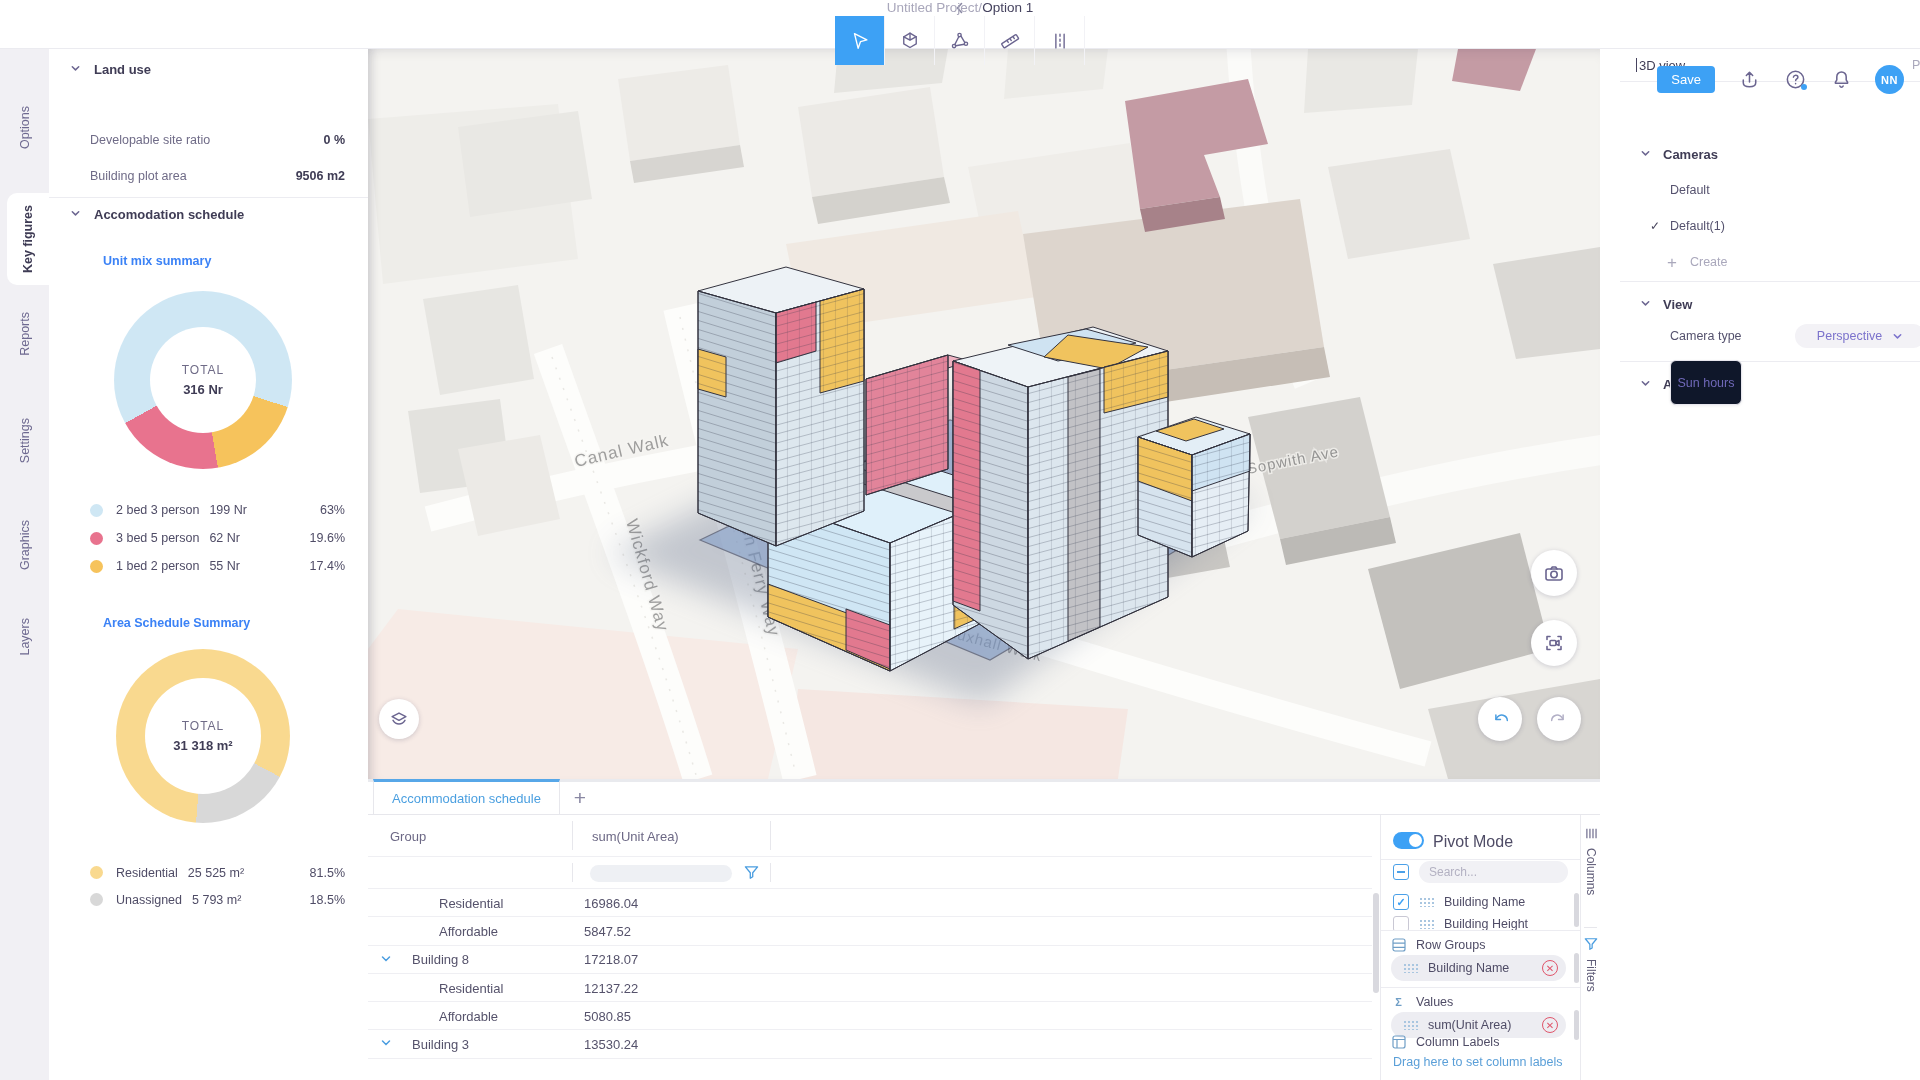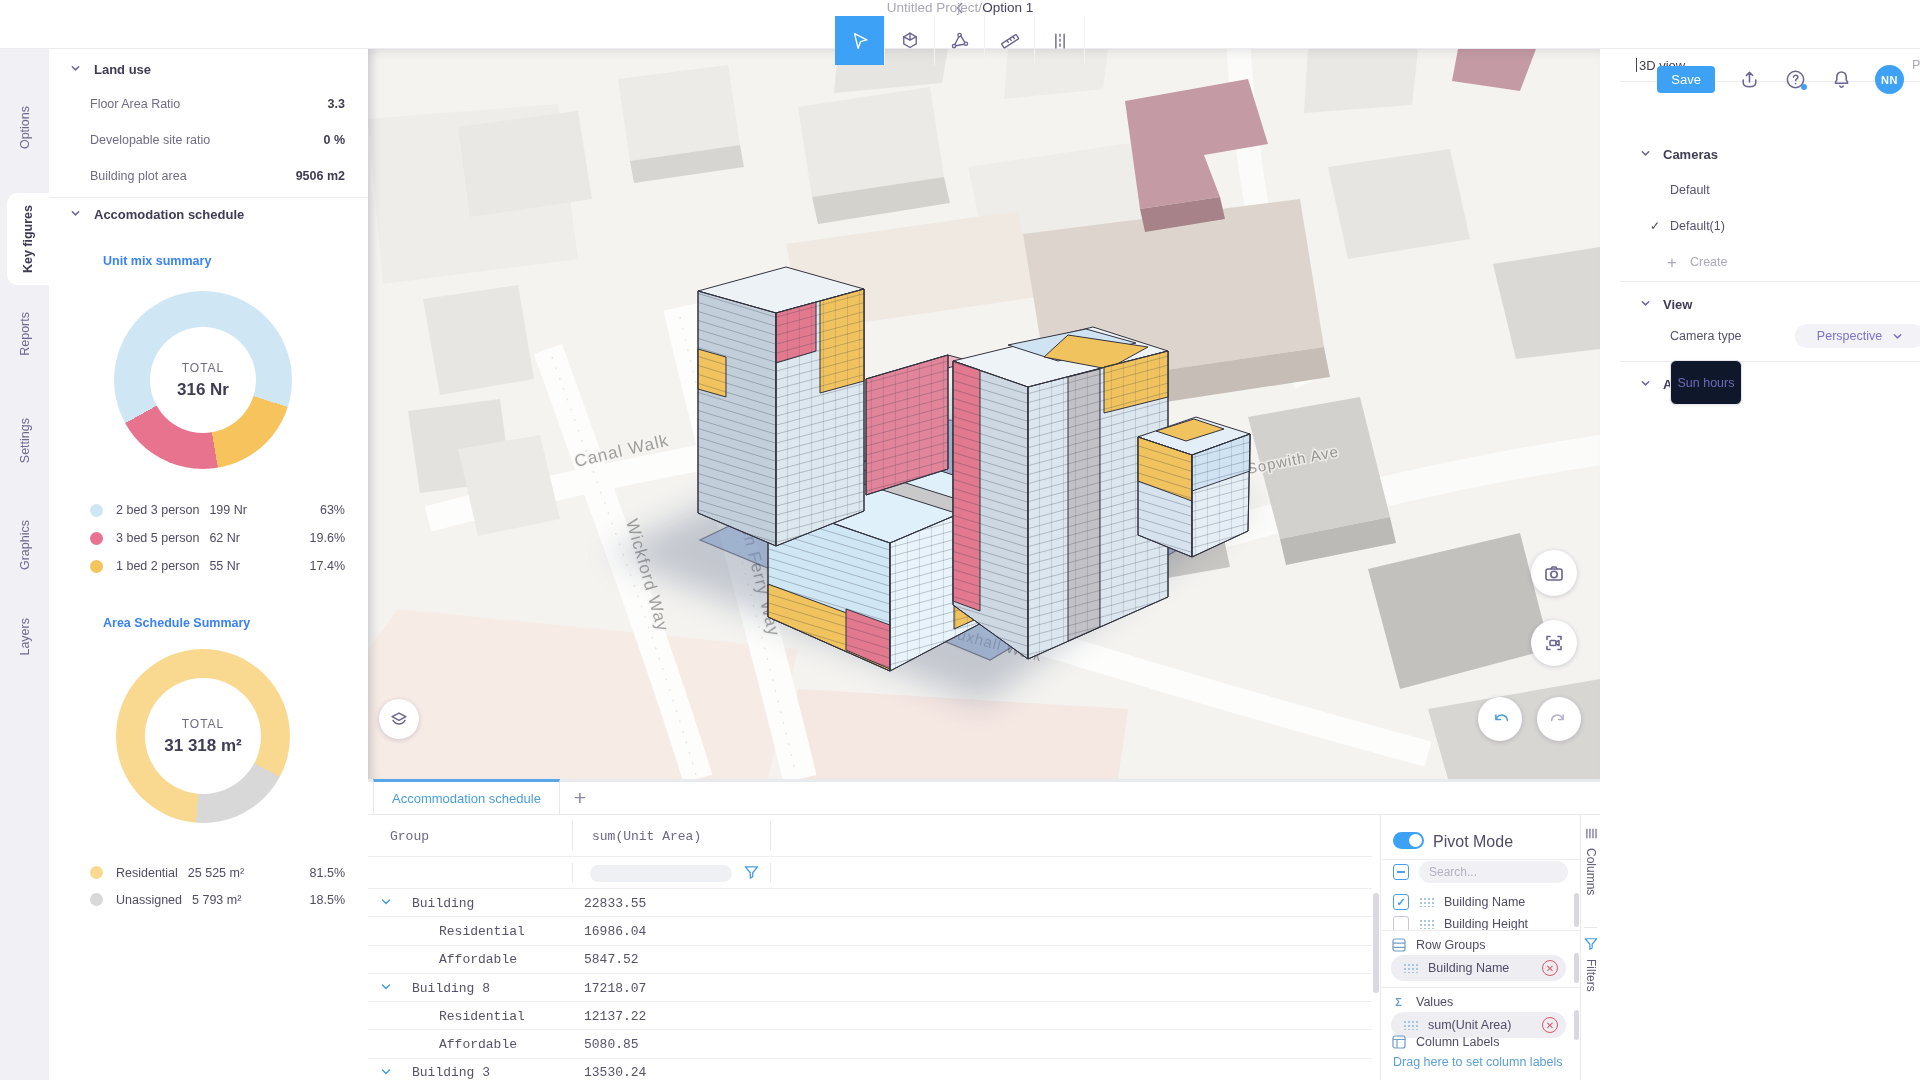--- a/index.html
+++ b/index.html
@@ -44,21 +44,21 @@
   .chev-down svg { stroke:#6b6590; fill:none; stroke-width:1.6; stroke-linecap:round; stroke-linejoin:round; }
   .kv-row { position:absolute; left:41px; right:23px; height:36px; display:flex; align-items:center; }
   .kv-row .k { font-size:12.5px; color:#6f6b87; }
   .kv-row .v { margin-left:auto; font-size:12.5px; font-weight:bold; color:#3f3c55; }
   .lp-divider { position:absolute; left:0; right:0; height:1px; background:#ececf1; }
   .sub-title { position:absolute; left:54px; font-size:12.5px; font-weight:bold; color:#3b82f6;text-align:right; }
   .donut { position:absolute; border-radius:50%; }
   .donut .hole { position:absolute; background:#fff; border-radius:50%; }
   .donut .center { position:absolute; inset:0; display:flex; flex-direction:column; align-items:center; justify-content:center; gap:5px; }
   .donut .center .t { font-size:12px; letter-spacing:1px; color:#6f6b87; }
-  .donut .center .n { font-size:17px; font-weight:bold; color:#3f3c55; }
+  .donut .center .n { font-size:13px; font-weight:bold; color:#3f3c55; }
   .legend { position:absolute; left:41px; right:23px; }
   .legend-row { display:flex; align-items:center; }
   .legend-row .dot { width:13px; height:13px; border-radius:50%; margin-right:13px; flex:none; }
   .legend-row .lab { font-size:12.5px; color:#4f4c66; margin-right:10px; }
   .legend-row .cnt { font-size:12.5px; color:#4f4c66; }
   .legend-row .pct { margin-left:auto; font-size:12.5px; color:#4f4c66; }
 
   
   .viewport { position:absolute; left:368px; top:49px; width:1232px; height:730px; overflow:hidden; background:#f4f3f0; }
   .viewport svg.map { position:absolute; inset:0; }
@@ -90,21 +90,21 @@
   .sun-btn { position:absolute; left:50px; width:72px; height:45px; background:#0f172a; border:1px solid #e8e7ee; border-radius:6px;
     box-shadow:0 1px 3px rgba(40,40,70,.08); font-size:12.5px; color:#6f68b8; font-family:inherit; cursor:pointer; }
 
   
   .bottom-panel { position:absolute; left:368px; top:779px; width:1232px; height:301px; background:#fff; z-index:15; }
   .tabbar { position:absolute; top:0; left:0; right:0; height:36px; border-top:3px solid #e9eaee; border-bottom:1px solid #e7e7ec;
     display:flex; align-items:stretch; }
   .tab { margin-top:-3px; border-top:3px solid #57a7e8; border-left:1px solid #e7e7ec; border-right:1px solid #e7e7ec;
     margin-left:5px; padding:0 18px; display:flex; align-items:center; font-size:13px; color:#4a9fe0; background:#fff; cursor:pointer; }
   .tab-plus { width:40px; display:flex; align-items:center; justify-content:center; font-size:21px; font-weight:300; color:#8a88a3; cursor:pointer; }
-  .grid { position:absolute; top:36px; left:0; width:1004px; bottom:0; overflow:hidden;font-family:Liberation Mono, monospace; }
+  .grid { position:absolute; top:36px; left:0; width:1004px; bottom:0; overflow:hidden; }
   .grow { position:relative; border-bottom:1px solid #efeff3; }
   .ghead { height:42px; } .gfilter { height:32px; }
   .ghead .col1 { position:absolute; left:22px; top:0; height:42px; display:flex; align-items:center; font-size:13px; color:#6c6885; }
   .ghead .col2 { position:absolute; left:224px; top:0; height:42px; display:flex; align-items:center; font-size:13px; color:#6c6885; }
   .gsep::before { content:""; position:absolute; left:204px; top:6px; bottom:6px; width:1px; background:#e7e7ec; }
   .gsep::after  { content:""; position:absolute; left:402px; top:6px; bottom:6px; width:1px; background:#e7e7ec; }
   .gfilter .finput { position:absolute; left:222px; top:8px; width:142px; height:17px; background:#eef0f4; border:none; border-radius:9px;
     font-family:inherit; font-size:11px; padding:0 8px; color:#55526b; }
   .gfilter .funnel { position:absolute; left:376px; top:8px; cursor:pointer; }
   .trow { height:28.3px; font-size:13px; color:#55526b; }
@@ -241,24 +241,20 @@
       </div>
   </div>
 
   <div class="left-panel">
     <div class="lp-sec-header" style="top:8px;">
       <span class="chev-down"><svg width="11" height="11" viewBox="0 0 12 12">
             <path d="M2.5 4 L6 7.5 L9.5 4"></path>
           </svg></span>
       <span>Land use</span>
     </div>
-    <div class="kv-row" style="top:37px;">
-      <span class="k">Floor Area Ratio</span>
-        <span class="v">3.3</span>
-    </div>
     <div class="kv-row" style="top:73px;">
       <span class="k">Developable site ratio</span>
         <span class="v">0 %</span>
     </div>
     <div class="kv-row" style="top:109px;">
       <span class="k">Building plot area</span>
         <span class="v">9506 m2</span>
     </div>
     <div class="lp-divider" style="top:148px;"></div>
     <div class="lp-sec-header" style="top:153px;">
@@ -548,27 +544,20 @@
       </div>
       <div class="grow gfilter gsep">
         <input class="finput" style="">
         <span class="funnel">
           <svg width="15" height="15" viewBox="0 0 16 16" fill="none" stroke="#4a9de0" stroke-width="1.4" stroke-linejoin="round">
               <path d="M1.5 2h13L9.3 8.3v4.2l-2.6 1.6V8.3z"></path>
             </svg>
         </span>
       </div>
 
-      <div class="grow trow">
-        <span class="chev"><svg width="12" height="12" viewBox="0 0 12 12" fill="none" stroke="#4a9de0" stroke-width="1.5" stroke-linecap="round">
-              <path d="M2.5 4 L6 7.5 L9.5 4"></path>
-            </svg></span>
-        <span class="g">Building</span>
-        <span class="v">22833.55</span>
-      </div>
       <div class="grow trow child">
         <span class="g">Residential</span>
         <span class="v">16986.04</span>
       </div>
       <div class="grow trow child">
         <span class="g">Affordable</span>
         <span class="v">5847.52</span>
       </div>
       <div class="grow trow">
         <span class="chev"><svg width="12" height="12" viewBox="0 0 12 12" fill="none" stroke="#4a9de0" stroke-width="1.5" stroke-linecap="round">

